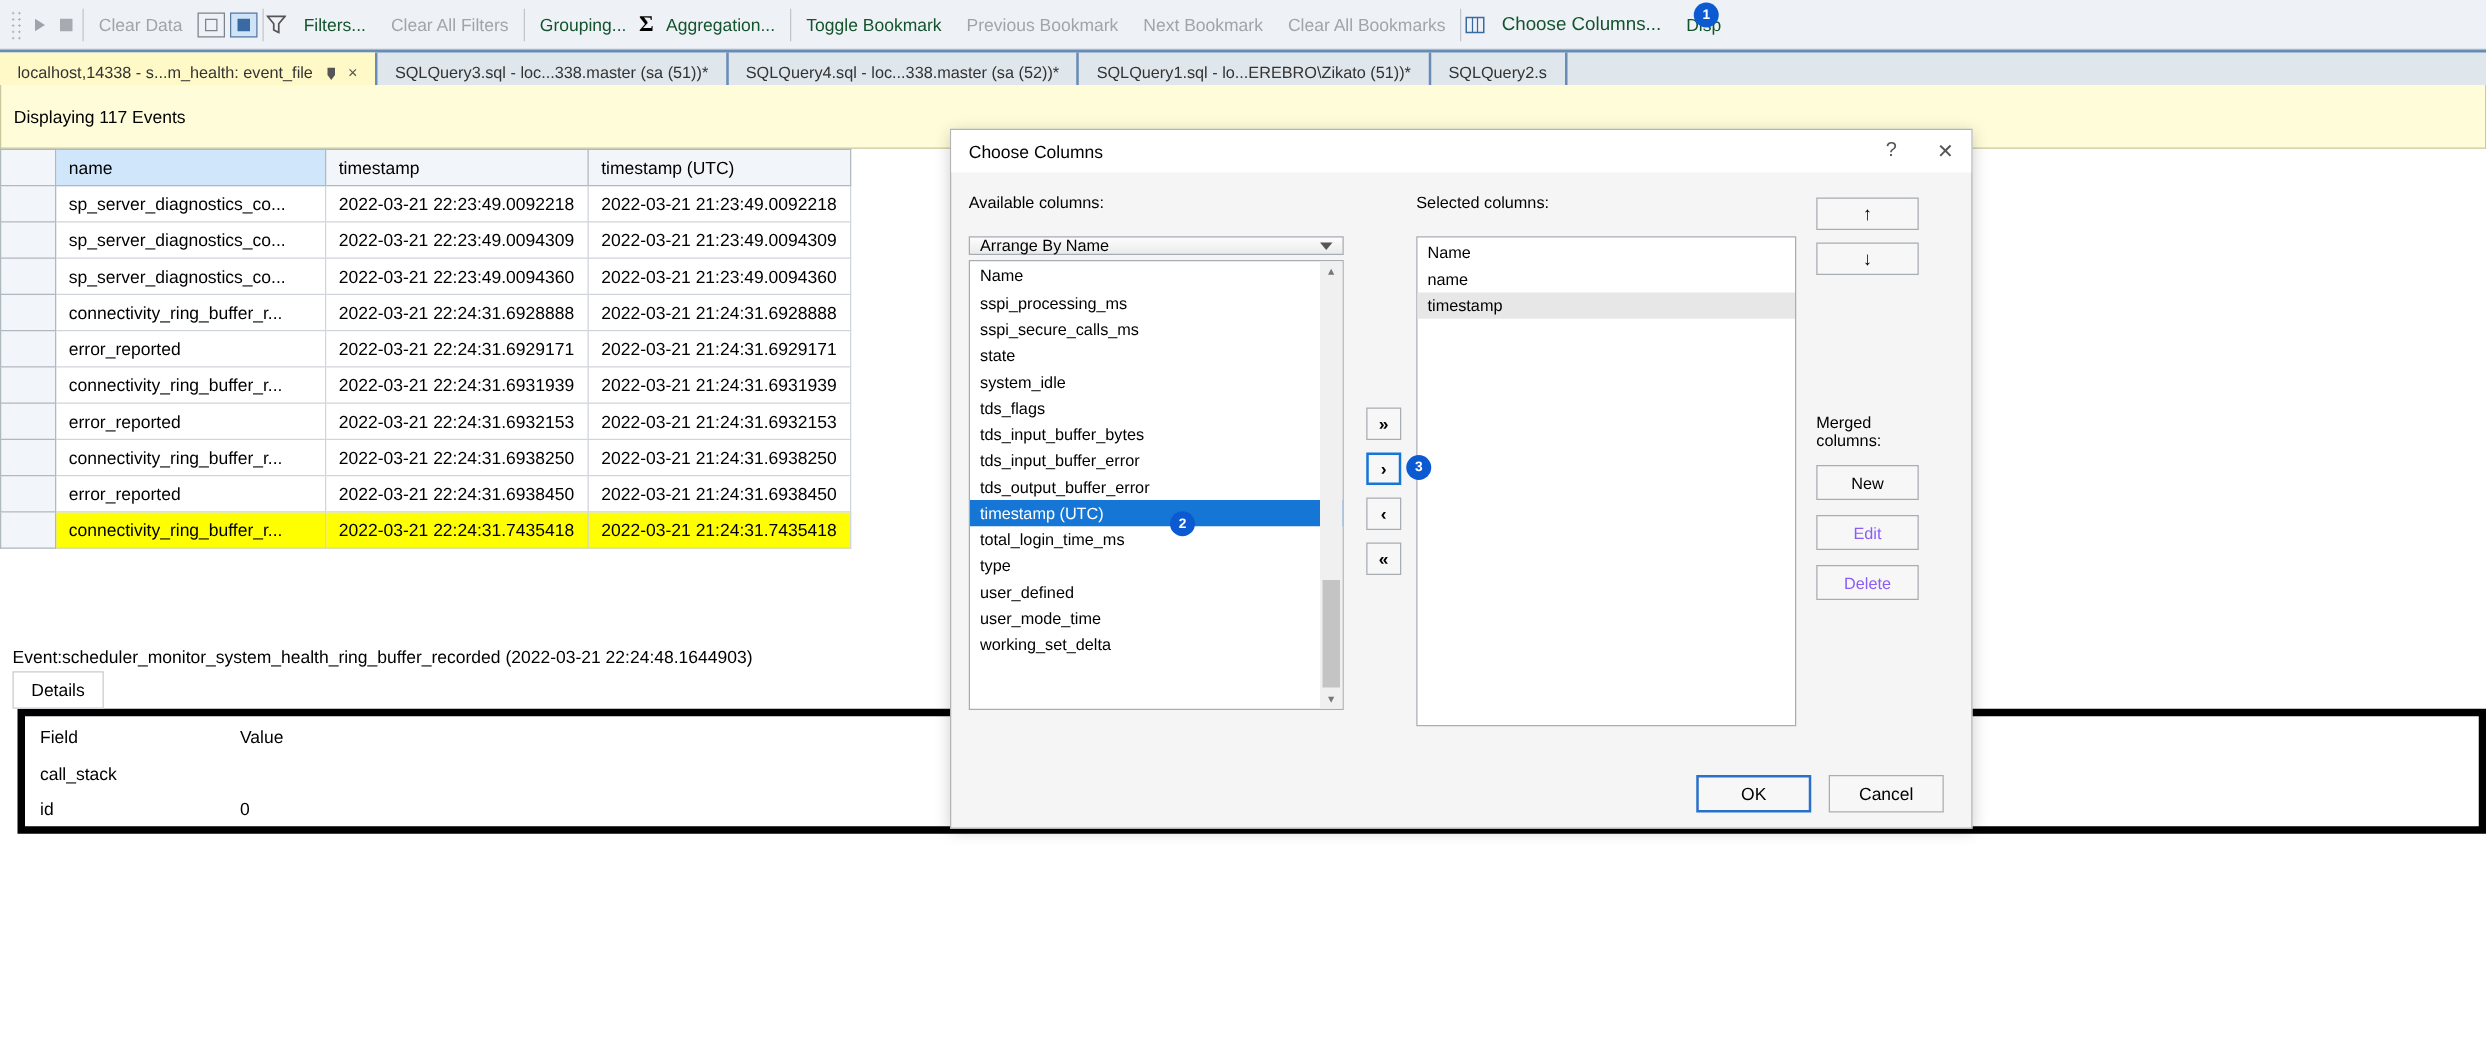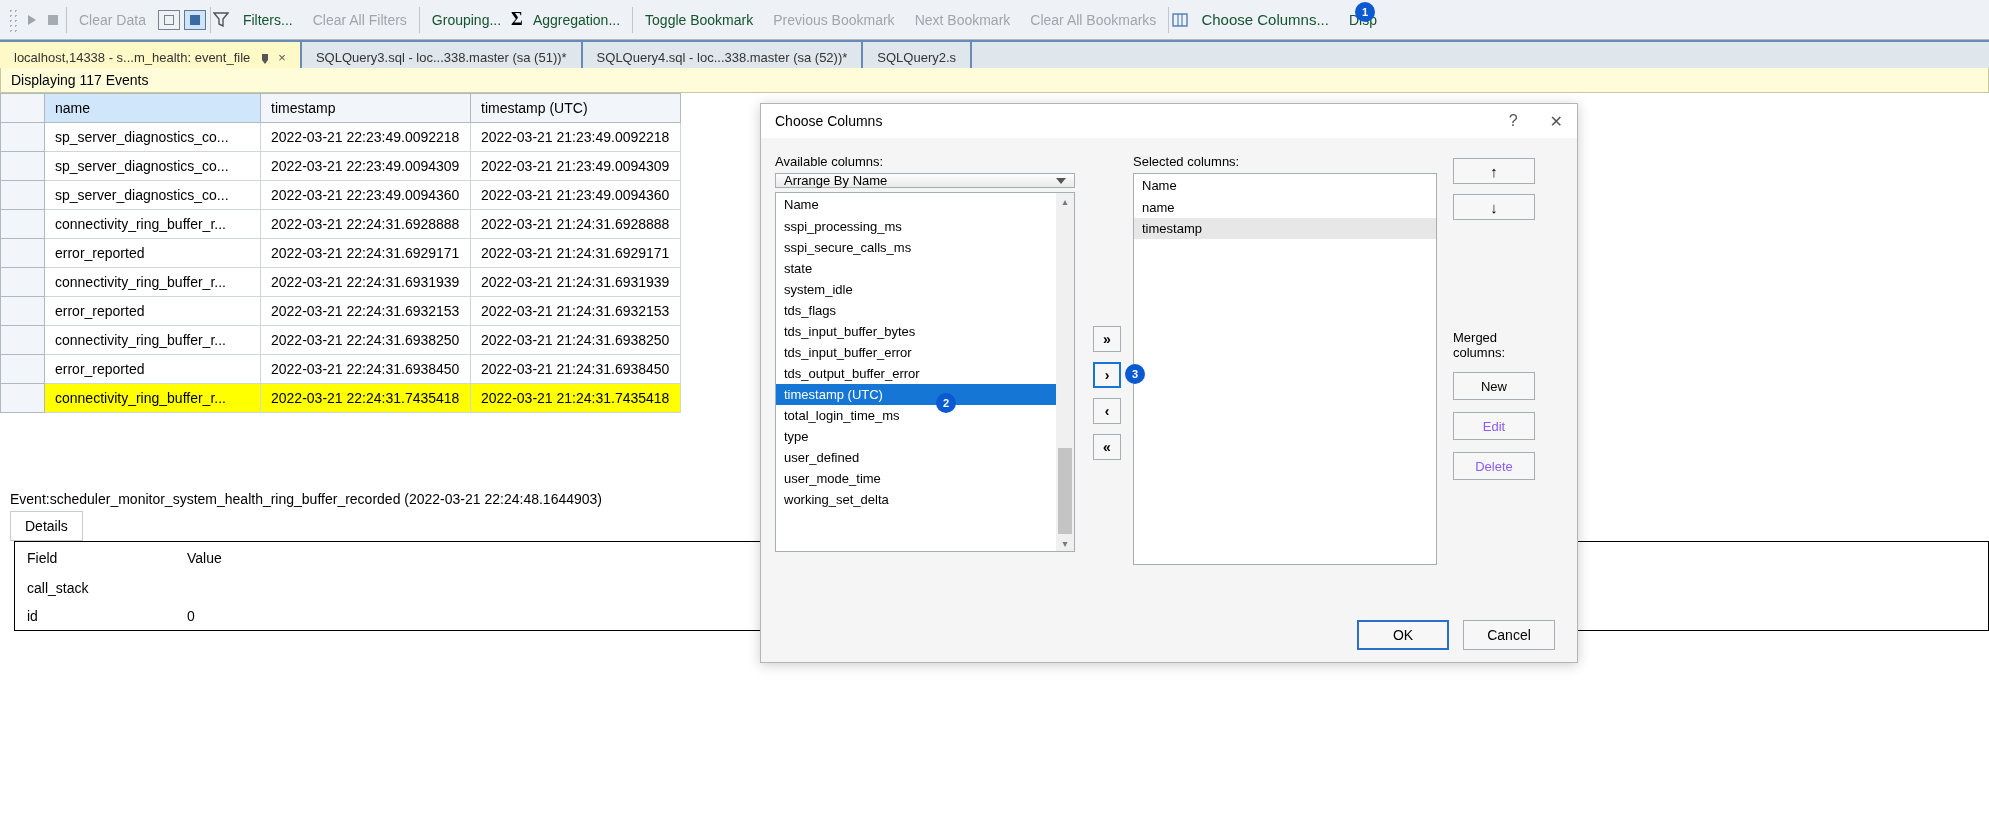--- a/index.html
+++ b/index.html
@@ -17,47 +17,47 @@
   .icon-box.active{ background:#cfe4f7; border-color:#5a7aa0;}
   .sigma{ font-family:serif; font-size:18px; font-weight:bold;}
   .badge{ position:absolute; width:20px;height:20px;border-radius:50%;background:#0b5ad1;color:#fff;font-size:11px;font-weight:bold;display:flex;align-items:center;justify-content:center;z-index:50;}
   
   .tabstrip{ height:28px; background:#dfe6ec; display:flex; border-top:2px solid #688cb5;}
   .tab{ padding:4px 14px 0 14px; font-size:13px; color:#333; border-right:2px solid #688cb5; position:relative; white-space:nowrap; display:flex;align-items:center;}
   .tab.active{ background:#fff8c7; }
   .tab .pin{ width:10px;height:10px; margin-left:10px;}
   .tab .close{ margin-left:8px;color:#555;}
   
-  .statusband{ background:#fffdd9; border:1px solid #c9c9a0; border-top:none; padding:4px 10px; font-size:14px;}
+  .statusband{ background:#fffdd9; border:1px solid #c9c9a0; border-top:none; padding:17px 10px; font-size:14px;}
   
   .gridwrap { position:relative; }
   table.grid{ border-collapse:collapse; font-size:14px; }
   .grid th{ background:#f2f5f9; border:1px solid #b0b8c0; text-align:left; padding:6px 10px; font-weight:normal;}
   .grid th.selhdr{ background:#cfe6fb;}
   .grid td{ border:1px solid #cfd5db; padding:6px 10px; white-space:nowrap;}
   .grid td.rowhdr{ background:#f2f5f9; width:44px; border:1px solid #b0b8c0;}
   .grid tr.hl td{ background:#ffff00;}
   .grid tr.hl td.rowhdr{ background:#f2f5f9;}
   
   .eventline{ padding:8px 10px 4px 10px; font-size:14px;}
   
   .dettabs{ display:flex; padding-left:10px;}
   .dettab{ padding:6px 14px; border:1px solid #c6ccd2; background:#fff; font-size:14px;}
-  .detbox{ border:1px solid #000000; margin:0 0 0 14px; }
+  .detbox{ border:6px solid #000000; margin:0 0 0 14px; }
   .detbox table{ width:720px; border-collapse:collapse;}
   .detbox th{ text-align:left; padding:8px 12px; font-weight:normal; font-size:14px;}
   .detbox td{ padding:6px 12px; font-size:14px;}
   
   .dialog{ position:absolute; left:760px; top:103px; width:818px; height:560px; background:#f5f5f5; border:1px solid #b4b4b4; box-shadow:0 2px 12px rgba(0,0,0,.2);}
   .dlg-title{ height:34px; display:flex; align-items:center; padding:0 14px; font-size:14px; background:#fff;}
   .dlg-title .spacer{flex:1;}
   .dlg-title .help{ margin-right:32px; color:#555; font-size:16px;}
   .dlg-title .close{ color:#555; font-size:16px; font-family:Arial;}
   .dlg-body{ padding:10px 14px; position:relative; height:calc(100% - 34px);}
-  .col-label{ font-size:13px; margin-bottom:4px; display:block;}
+  .col-label{ font-size:13px; margin-bottom:20px; display:block;}
   .combo{ width:300px; height:15px; border:1px solid #a8adb4; background:linear-gradient(#fdfdfd,#eaeaea); display:flex;align-items:center;justify-content:space-between; padding:0 8px;}
   .combo .chev{ width:0;height:0;border-left:5px solid transparent;border-right:5px solid transparent;border-top:6px solid #555;}
   .listbox{ width:300px; border:1px solid #a8adb4; background:#fff; height:360px; position:relative; margin-top:4px; overflow:hidden;}
   .listbox .hdr{ font-size:13px; padding:4px 8px;}
   .listbox .item{ font-size:13px; padding:3px 8px; white-space:nowrap;}
   .listbox .item.sel{ background:#1576d6; color:#fff;}
   .listbox .scrollv{ position:absolute; right:0; top:0; bottom:0; width:18px; background:#f0f0f0;}
   .listbox .scrollv .thumb{ position:absolute; left:2px; right:2px; background:#c4c4c4; }
   .listbox .scrollv .arrow{ position:absolute; left:0;right:0;height:16px; display:flex;align-items:center;justify-content:center; font-size:10px;color:#777;}
   .movers{ position:absolute; left:332px; top:142px; display:flex; flex-direction:column; gap:10px;}
@@ -126,20 +126,23 @@
     <span class="pin"><svg width="10" height="10">
           <polygon points="2,0 8,0 8,6 5,10 2,6" fill="#555"></polygon>
         </svg></span>
     <span class="close">×</span>
   </div>
   <div class="tab">
       <span>SQLQuery3.sql - loc...338.master (sa (51))*</span>
     </div>
   <div class="tab">
       <span>SQLQuery4.sql - loc...338.master (sa (52))*</span>
+    </div>
+  <div class="tab">
+      <span>SQLQuery1.sql - lo...EREBRO\Zikato (51))*</span>
     </div>
   <div class="tab">
       <span>SQLQuery2.s</span>
     </div>
 </div>
 
 <div class="statusband">Displaying 117 Events</div>
 
 <div class="gridwrap" style="height:390px;">
   <table class="grid">

